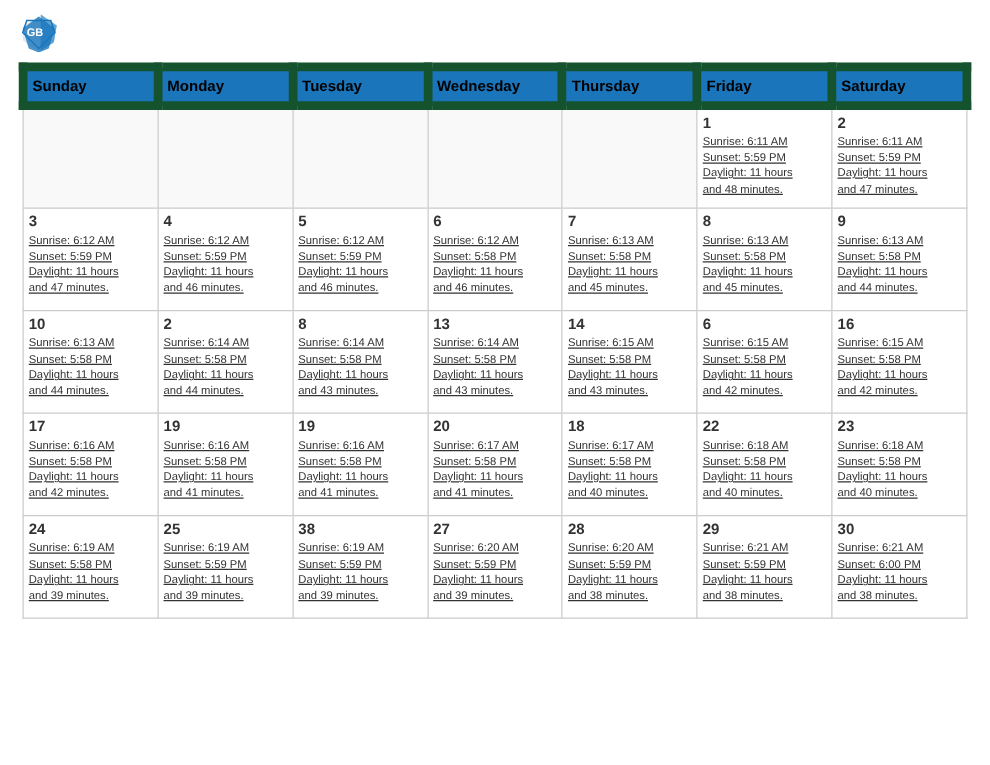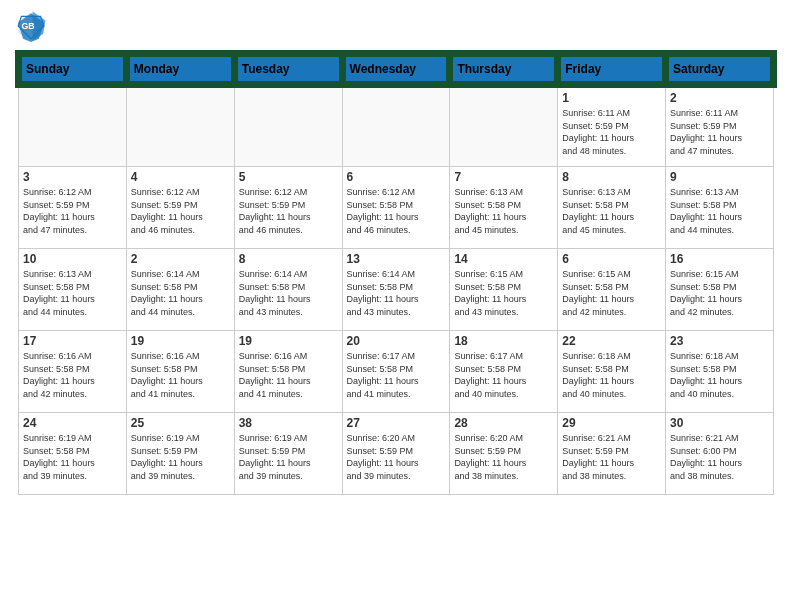--- a/index.html
+++ b/index.html
@@ -82,20 +82,21 @@
       font-size: 12px;
       font-weight: bold;
       color: #333;
       display: block;
       margin-bottom: 2px;
     }
     .day-info {
       font-size: 9px;
       color: #333;
       line-height: 1.4;
+      text-decoration: underline;
     }
   </style>
 </head>
 <body>
 
 <div class="page">
   <div class="header">
     <div class="logo">
       <svg class="logo-icon" viewBox="0 0 40 40">
         <polygon points="20,4 36,14 36,28 28,34 20,38 12,34 4,28 4,14" fill="#1a75bb" opacity="0.15"></polygon>

